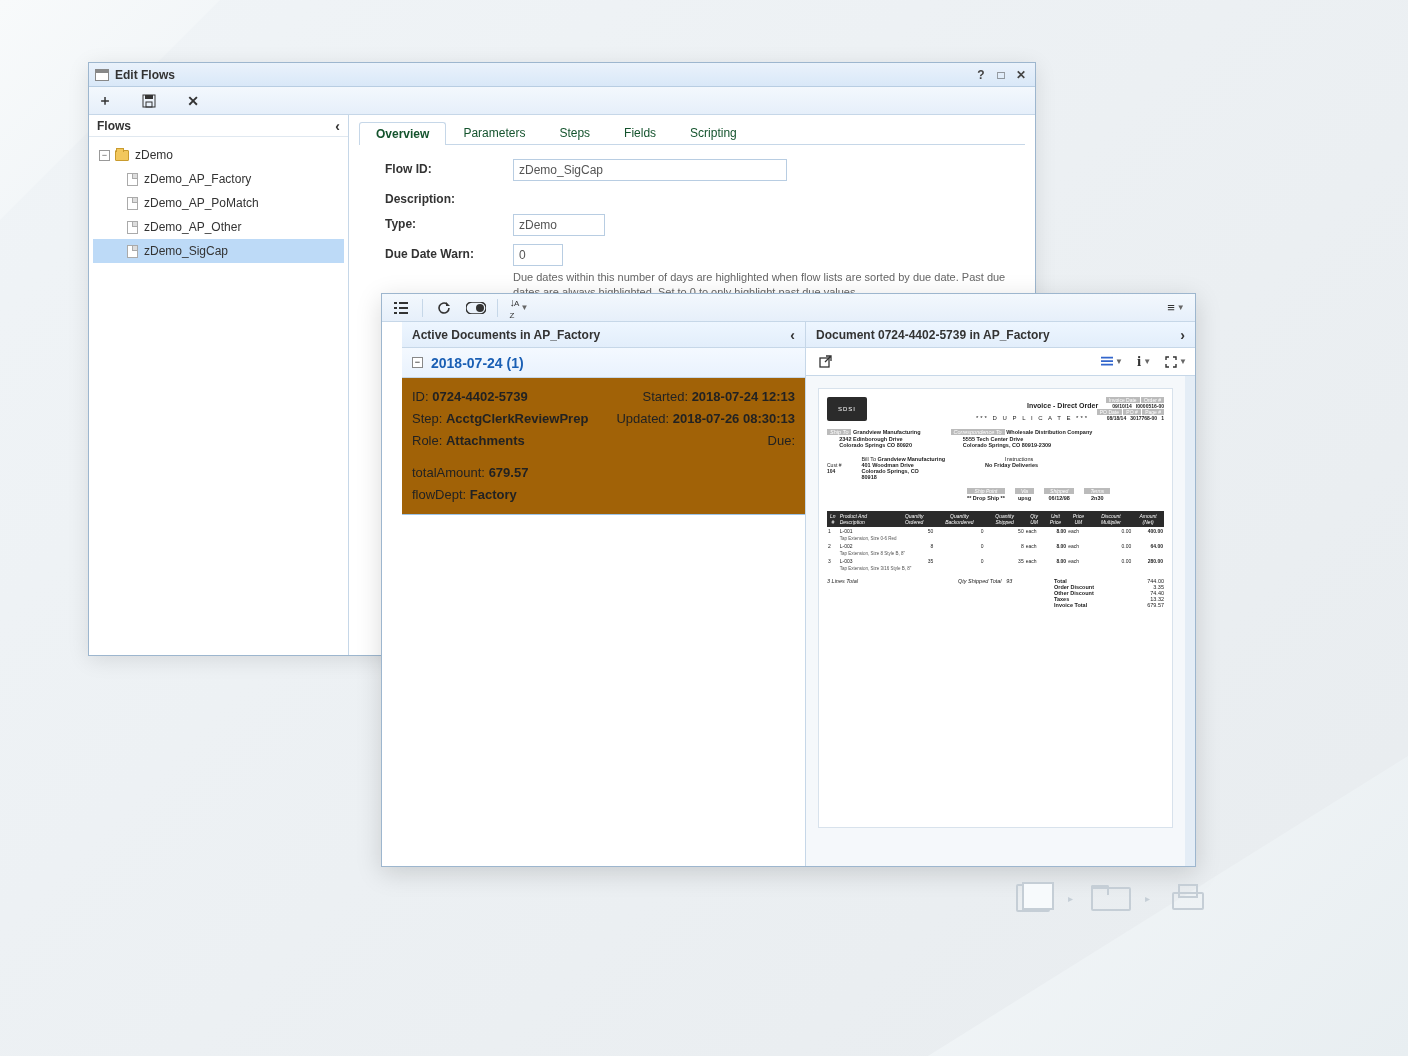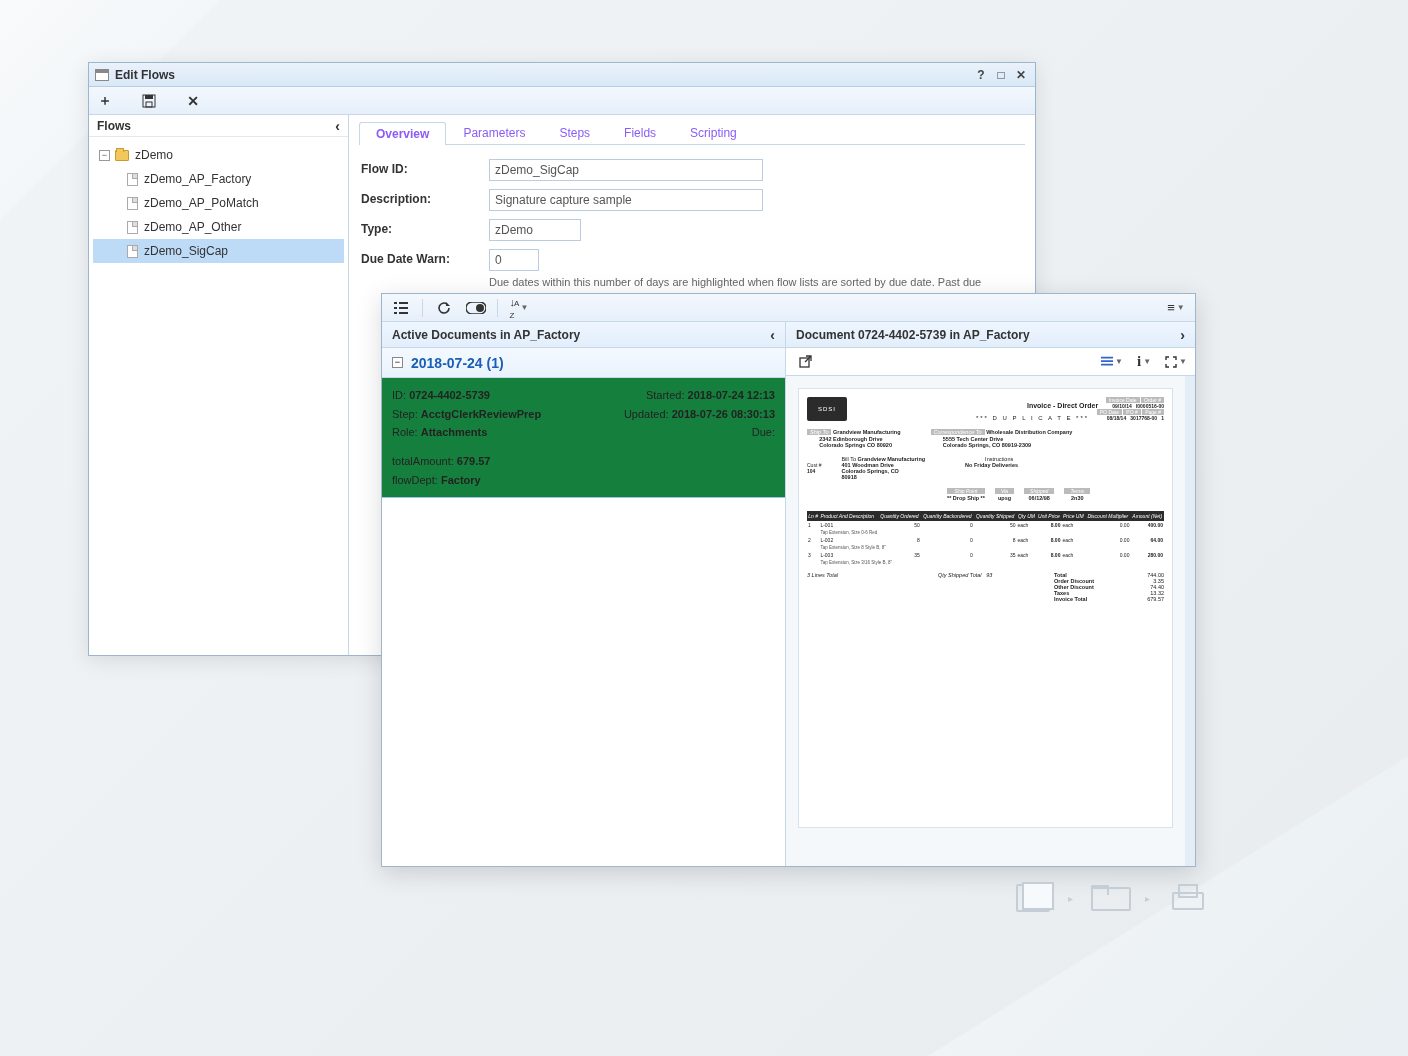--- a/index.html
+++ b/index.html
@@ -41,43 +41,43 @@
   .tree-row { display:flex; align-items:center; height:24px; padding-left:6px; cursor:pointer; }
   .tree-row.indent { padding-left:34px;text-align:center; }
   .tree-row.selected { background:#bddaf7; }
   .tree-toggle { width:11px;height:11px;border:1px solid #999;font-size:9px;line-height:9px;text-align:center;margin-right:5px;color:#555;background:#fff; }
   .folder-icon { width:14px;height:11px;background:#f2c75c;border:1px solid #c99b2e;border-radius:1px;margin-right:6px;position:relative; }
   .folder-icon::before{content:"";position:absolute;top:-3px;left:0;width:6px;height:3px;background:#f2c75c;border:1px solid #c99b2e;border-bottom:none;}
   .file-icon { width:11px;height:13px;background:#fff;border:1px solid #aaa;margin-right:6px;position:relative; }
   .file-icon::before{content:"";position:absolute;top:0;right:0;width:4px;height:4px;background:#ddd;border-left:1px solid #aaa;border-bottom:1px solid #aaa;}
   .main { flex:1; padding:6px 10px; }
   .tabs { display:flex; border-bottom:1px solid #c6d7e8; height:24px; }
-  .tab { padding:4px 16px; font-size:12px; color:#8b5cf6; cursor:pointer; border:1px solid transparent; border-bottom:none; }
+  .tab { padding:4px 16px; font-size:12px; color:#14532d; cursor:pointer; border:1px solid transparent; border-bottom:none; }
   .tab.active { background:#fff; border-color:#c6d7e8; border-top-left-radius:3px;border-top-right-radius:3px; font-weight:bold; position:relative; top:1px; }
-  .form { padding:14px 2px; }
+  .form { padding:14px 2px;margin-left:24px; }
   .form-row { display:flex; align-items:flex-start; margin-bottom:8px; }
   .form-row label { width:128px; font-weight:bold; padding-top:3px; }
   .form-row input { border:1px solid #b8cde2; padding:3px 5px; font-size:12px; color:#555; }
   .help-text { font-size:11px; color:#666; max-width:500px; line-height:1.4; margin-top:4px; }
   .cutoff-labels { position:absolute; left:352px; font-weight:bold; color:#333; font-size:12px; }
 
   
   .win-doc { position:absolute; left:381px; top:293px; width:815px; height:574px; background:#fff; border:1px solid #9db6ce; box-shadow:0 6px 24px rgba(0,0,0,.15); display:flex; flex-direction:column; }
   .doc-toolbar { height:28px; background:linear-gradient(#f3f8fd,#e6effa); border-bottom:1px solid #c6d7e8; display:flex; align-items:center; padding:0 8px; gap:10px; }
   .doc-toolbar .right { margin-left:auto; display:flex; gap:6px; align-items:center; }
   .icon-btn { width:22px;height:20px;display:flex;align-items:center;justify-content:center;cursor:pointer;color:#333;font-size:13px; }
   .sort-icon { font-size:11px; letter-spacing:-1px; }
-  .doc-body { flex:1; display:flex; overflow:hidden; }
+  .doc-body { flex:1; display:flex; overflow:hidden;padding-left:20px; }
   .doc-left { width:404px; border-right:1px solid #c6d7e8; display:flex; flex-direction:column; }
   .doc-right { flex:1; display:flex; flex-direction:column; }
   .pane-title { height:26px; background:linear-gradient(#eef6ff,#e2eefb); border-bottom:1px solid #c6d7e8; display:flex; align-items:center; padding:0 10px; font-weight:bold; color:#333; }
   .pane-title .pchev { margin-left:auto; cursor:pointer; font-size:14px; }
   .date-group { height:30px; background:linear-gradient(#f4f9ff,#e9f2fd); border-bottom:1px solid #c6d7e8; display:flex;align-items:center;padding:0 10px; color:#1a5fb4; font-weight:bold; font-size:14px; }
   .date-group .dg-toggle{ width:11px;height:11px;border:1px solid #888;font-size:9px;line-height:9px;text-align:center;margin-right:8px;color:#555;background:#fff; }
-  .doc-card { background:#15803d; padding:8px 10px; font-size:11px; color:#222; line-height:1.7; border-bottom:1px solid #9cc3e8; }
+  .doc-card { background:#a16207; padding:8px 10px; font-size:13px; color:#222; line-height:1.7; border-bottom:1px solid #9cc3e8; }
   .doc-card .row2 { display:flex; }
   .doc-card .row2 .c1 { flex:1; }
   .doc-card b { font-weight:bold; }
   .doc-tabs { height:28px; background:linear-gradient(#eef6ff,#e2eefb); border-bottom:1px solid #c6d7e8; display:flex; }
   .doc-tab { padding:6px 14px; font-size:12px; cursor:pointer; border-right:1px solid #c6d7e8; color:#333; }
   .doc-tab.active { background:#fff; font-weight:bold; }
   .doc-actions { height:28px; border-bottom:1px solid #c6d7e8; display:flex; align-items:center; padding:0 8px; }
   .doc-actions .right { margin-left:auto; display:flex; gap:10px; align-items:center; }
   .caret { font-size:8px; margin-left:2px; color:#666; }
   .doc-viewer { flex:1; background:#f5f8fb; position:relative; overflow:hidden; border-right:10px solid #e4edf6; }
@@ -188,21 +188,20 @@
         <div class="tab">Fields</div>
         <div class="tab">Scripting</div>
       </div>
       <div class="form">
         <div class="form-row">
           <label>Flow ID:</label>
           <input style="width: 274px;" value="zDemo_SigCap">
         </div>
         <div class="form-row">
           <label>Description:</label>
-          <input style="width: 274px;" value="Signature capture sample">
         </div>
         <div class="form-row">
           <label>Type:</label>
           <input style="width: 92px;" value="zDemo">
         </div>
         <div class="form-row">
           <label>Due Date Warn:</label>
           <div>
             <input style="width: 50px;" value="0">
             <div class="help-text">Due dates within this number of days are highlighted when flow lists are sorted by due date. Past due dates are always highlighted. Set to 0 to only highlight past due values.</div>

